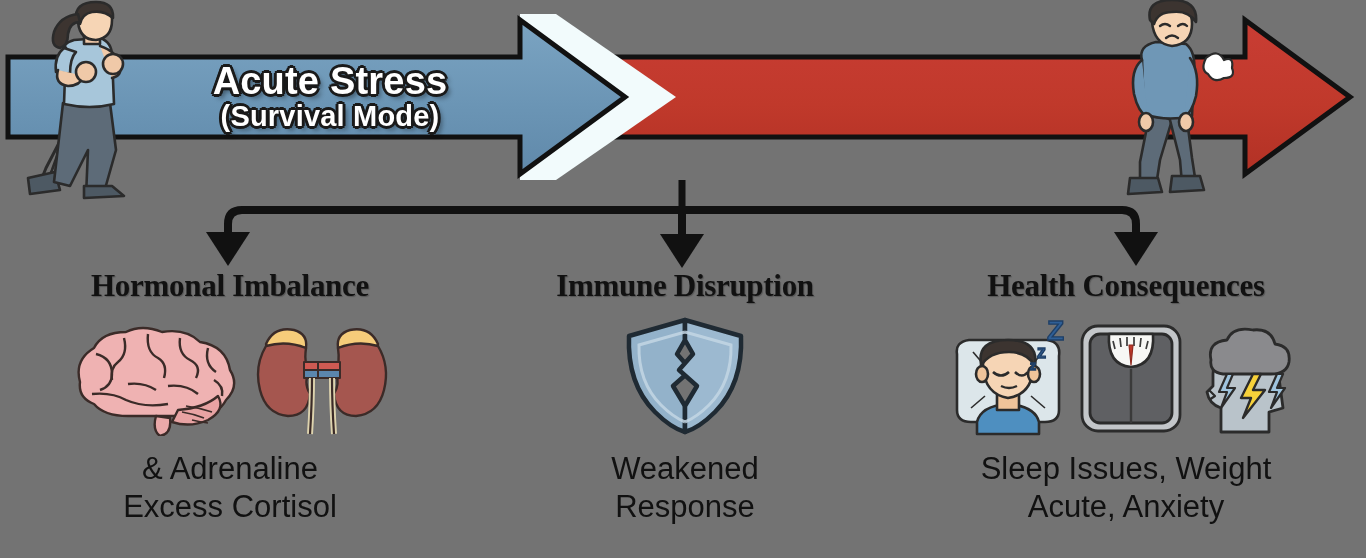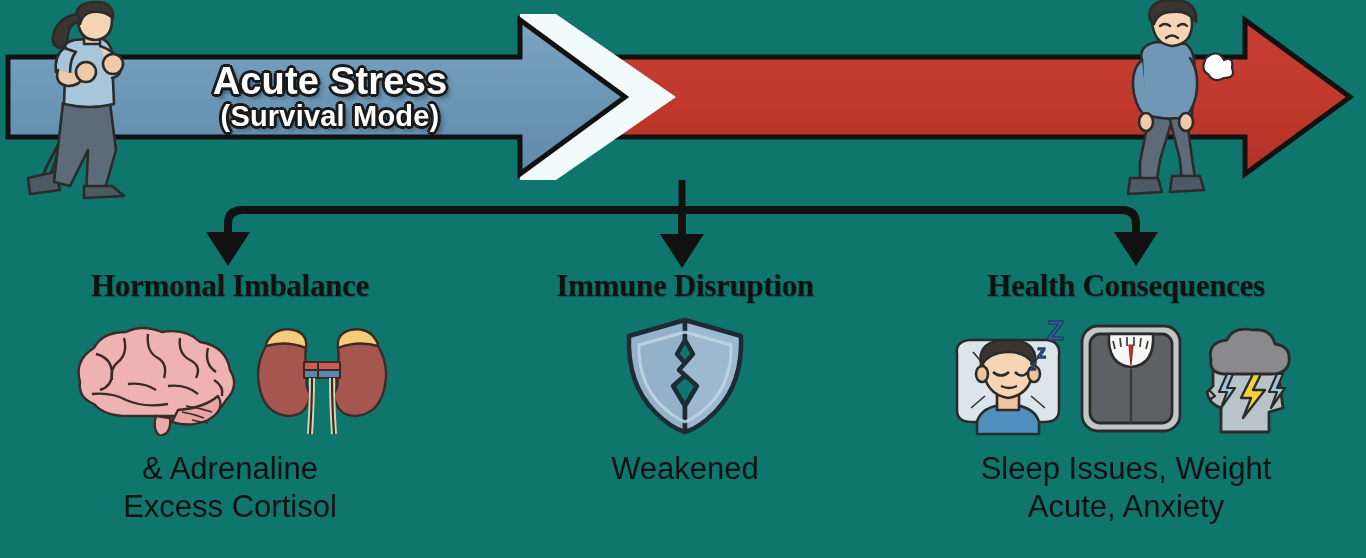--- a/index.html
+++ b/index.html
@@ -56,21 +56,21 @@
     display:flex;align-items:flex-end;justify-content:center;gap:6px;
   }
   .col-caption{
     margin-top:14px;font-size:31px;color:#111;line-height:1.22;
   }
   .col-caption .cl{display:block;}
 </style>
 </head>
 <body style="background: rgb(234, 247, 249);">
 
-<div id="stage" style="background: #0f766e;">
+<div id="stage" style="background: #737373;">
 
   <div class="arrow-band">
 
     <svg class="arrow-svg" width="1366" height="200" viewBox="0 0 1366 200">
       <defs>
         <linearGradient id="blueGrad" x1="0" y1="0" x2="0" y2="1">
           <stop offset="0%" stop-color="#7ba4c2"></stop>
           <stop offset="55%" stop-color="#6b95b5"></stop>
           <stop offset="100%" stop-color="#6089aa"></stop>
         </linearGradient>
@@ -249,20 +249,21 @@
 
         <path d="M 64 6 L 120 22 Q 122 70 94 98 Q 78 114 64 118 L 64 92 L 76 72 L 58 56 L 72 40 L 64 26 Z" fill="#9cb9d0" stroke="#1f2a33" stroke-width="4.5" stroke-linejoin="round"></path>
 
         <path d="M 64 18 L 18 31 Q 17 68 40 91 Q 52 103 64 108" fill="none" stroke="#c3d6e4" stroke-width="3" opacity=".85"></path>
         <path d="M 64 18 L 110 31 Q 111 68 88 91 Q 76 103 64 108" fill="none" stroke="#c3d6e4" stroke-width="3" opacity=".85"></path>
       </svg>
     </div>
 
     <div class="col-caption">
       <span class="cl">Weakened</span>
+      <span class="cl">Response</span>
     </div>
   </div>
 
   <div class="col" id="col-3">
     <div class="col-title">Health Consequences</div>
 
     <div class="icon-row">
 
       <svg width="120" height="118" viewBox="0 0 120 118">
         <g stroke="#2b2b2b" stroke-width="2.6" stroke-linejoin="round">

